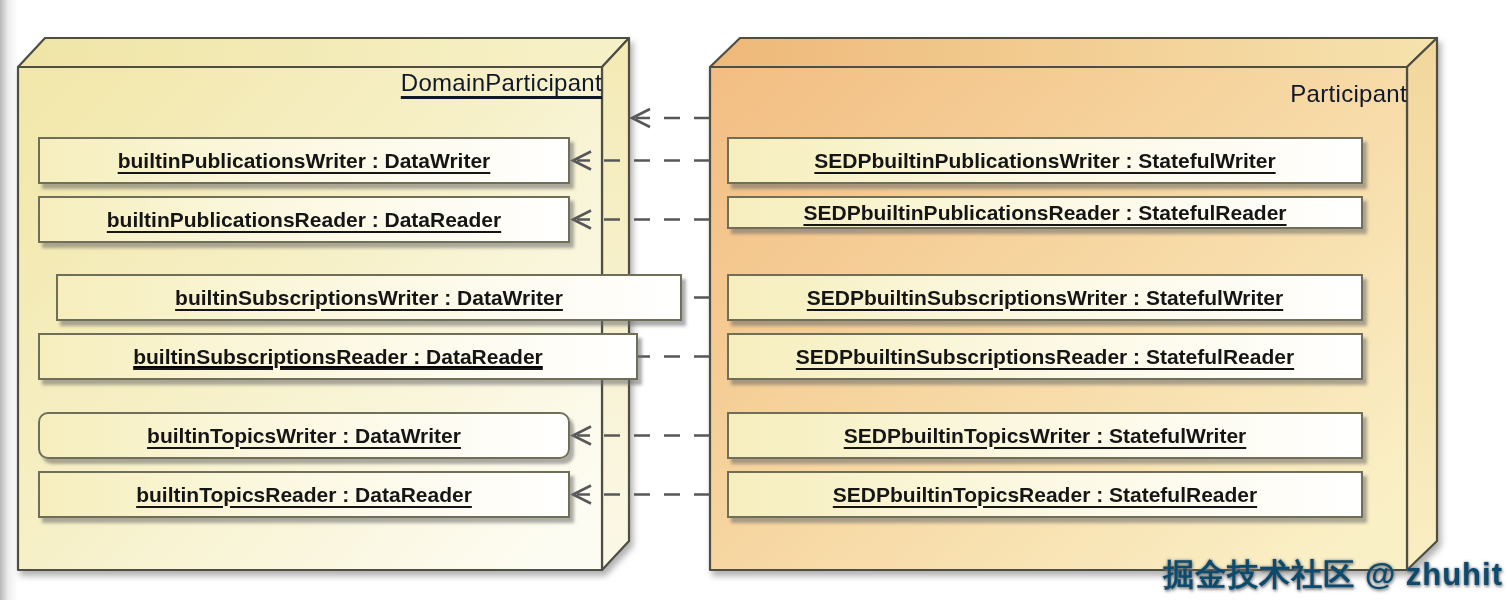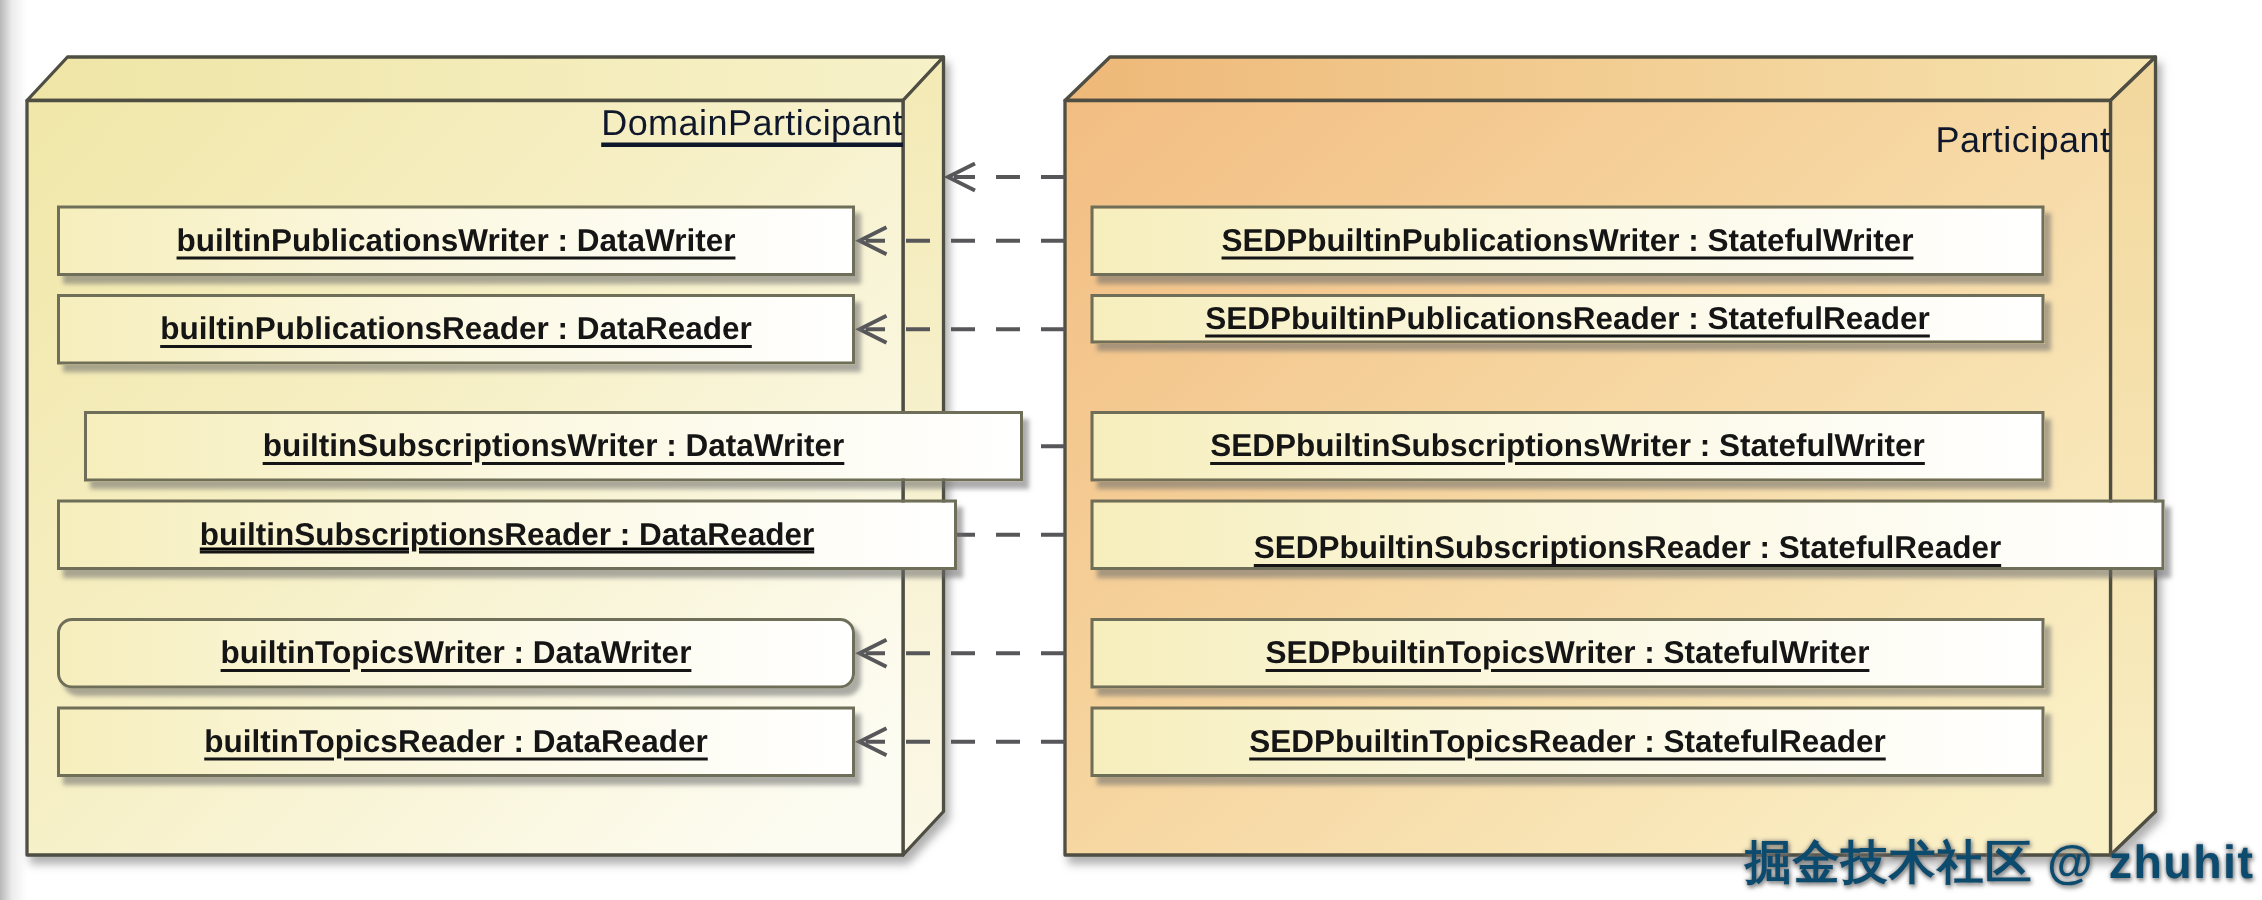--- a/index.html
+++ b/index.html
@@ -122,21 +122,21 @@
     </div>
     <div class="item" style="left: 24px; top: 274px; width: 626px; height: 47px; margin-left: 32px;">
       <span>builtinSubscriptionsWriter : DataWriter</span>
     </div>
     <div class="item" style="left: 727px; top: 274px; width: 636px; height: 47px;">
       <span>SEDPbuiltinSubscriptionsWriter : StatefulWriter</span>
     </div>
     <div class="item" style="left: 38px; top: 333px; width: 600px; height: 47px; text-decoration: underline;">
       <span>builtinSubscriptionsReader : DataReader</span>
     </div>
-    <div class="item" style="left: 727px; top: 333px; width: 716px; height: 47px; align-items: flex-end;">
+    <div class="item" style="left: 727px; top: 333px; width: 636px; height: 47px;">
       <span>SEDPbuiltinSubscriptionsReader : StatefulReader</span>
     </div>
     <div class="item" style="left: 38px; top: 412px; width: 532px; height: 47px; border-radius: 10px;">
       <span>builtinTopicsWriter : DataWriter</span>
     </div>
     <div class="item" style="left: 727px; top: 412px; width: 636px; height: 47px;">
       <span>SEDPbuiltinTopicsWriter : StatefulWriter</span>
     </div>
     <div class="item" style="left: 38px; top: 471px; width: 532px; height: 47px;">
       <span>builtinTopicsReader : DataReader</span>

